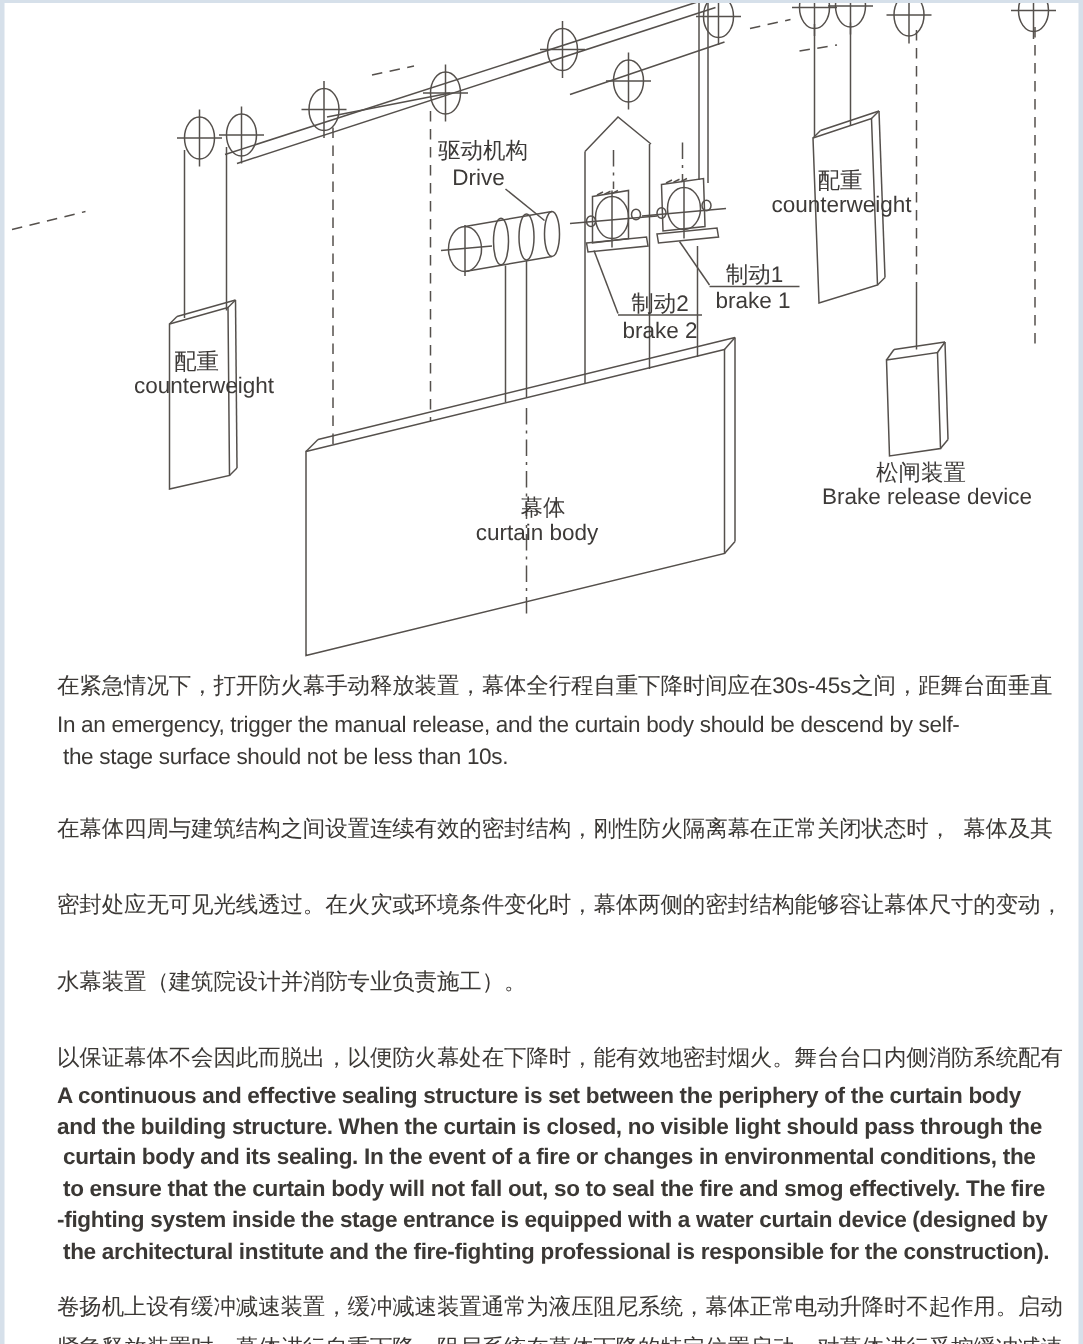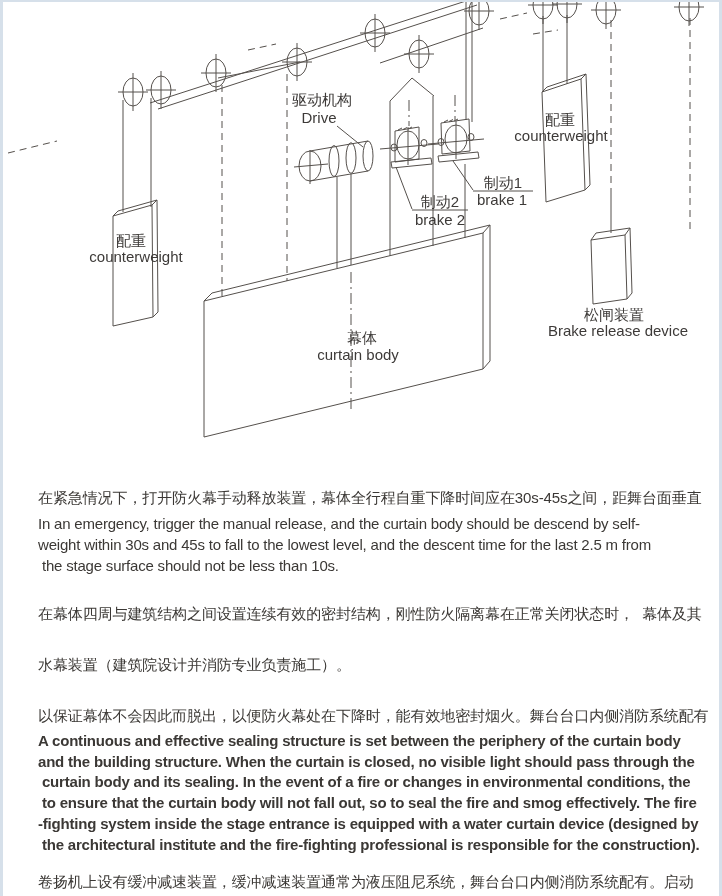--- a/index.html
+++ b/index.html
@@ -16,21 +16,21 @@
   .diagram *{vector-effect:non-scaling-stroke;}
   .stroke{stroke:#55504c;stroke-width:1;fill:none;stroke-linecap:butt;}
   .d{stroke-dasharray:7 5;}
   .dd{stroke-dasharray:11 4 2 4;}
   .lbl{fill:#3d3a38;stroke:none;font-size:15px;text-anchor:middle;}
   .text-block{
     position:absolute;left:38px;top:446px;width:668px;
     color:#3b3835;font-size:15px;
   }
   .ln{white-space:pre;letter-spacing:-0.1px;}
-  .p1cn .ln{line-height:23px;margin-top:40px;}
+  .p1cn .ln{line-height:23px;}
   .p1en{margin-top:4px;}
   .p1en .ln{line-height:21px;letter-spacing:-0.2px;}
   .p2cn{margin-top:12px;}
   .p2cn .ln{line-height:26px;margin-top:25px;}
   .p2en{margin-top:2px;}
   .p2en .ln{line-height:20.7px;letter-spacing:-0.2px;font-weight:bold;}
   .p3cn{margin-top:13px;}
   .p3cn .ln{line-height:27px;}
 </style>
 </head>
@@ -191,34 +191,34 @@
     <text class="lbl" x="618" y="336">Brake release device</text>
   </g>
 </svg>
 
 <div class="text-block">
   <div class="para p1cn">
     <div class="ln">在紧急情况下，打开防火幕手动释放装置，幕体全行程自重下降时间应在30s-45s之间，距舞台面垂直</div>
   </div>
   <div class="para p1en">
     <div class="ln">In an emergency, trigger the manual release, and the curtain body should be descend by self-</div>
-    <div class="ln">weight within 30s and 45s to fall to the lowest level, and the descent time for the last 2.5 m from</div>
     <div class="ln"> the stage surface should not be less than 10s.</div>
   </div>
   <div class="para p2cn">
     <div class="ln">在幕体四周与建筑结构之间设置连续有效的密封结构，刚性防火隔离幕在正常关闭状态时，  幕体及其</div>
+    <div class="ln">密封处应无可见光线透过。在火灾或环境条件变化时，幕体两侧的密封结构能够容让幕体尺寸的变动，</div>
     <div class="ln">水幕装置（建筑院设计并消防专业负责施工）。</div>
     <div class="ln">以保证幕体不会因此而脱出，以便防火幕处在下降时，能有效地密封烟火。舞台台口内侧消防系统配有</div>
   </div>
   <div class="para p2en">
     <div class="ln">A continuous and effective sealing structure is set between the periphery of the curtain body</div>
     <div class="ln">and the building structure. When the curtain is closed, no visible light should pass through the</div>
     <div class="ln"> curtain body and its sealing. In the event of a fire or changes in environmental conditions, the</div>
     <div class="ln"> to ensure that the curtain body will not fall out, so to seal the fire and smog effectively. The fire</div>
     <div class="ln">-fighting system inside the stage entrance is equipped with a water curtain device (designed by</div>
     <div class="ln"> the architectural institute and the fire-fighting professional is responsible for the construction).</div>
   </div>
   <div class="para p3cn">
-    <div class="ln">卷扬机上设有缓冲减速装置，缓冲减速装置通常为液压阻尼系统，舞台台口内侧消防系统配有。启动</div>
+    <div class="ln">卷扬机上设有缓冲减速装置，缓冲减速装置通常为液压阻尼系统，幕体正常电动升降时不起作用。启动</div>
     <div class="ln">紧急释放装置时，幕体进行自重下降，阻尼系统在幕体下降的特定位置启动，对幕体进行受控缓冲减速，</div>
     <div class="ln">直至使幕体与舞台台面闭合</div>
   </div>
 </div>
 
 </body></html>

